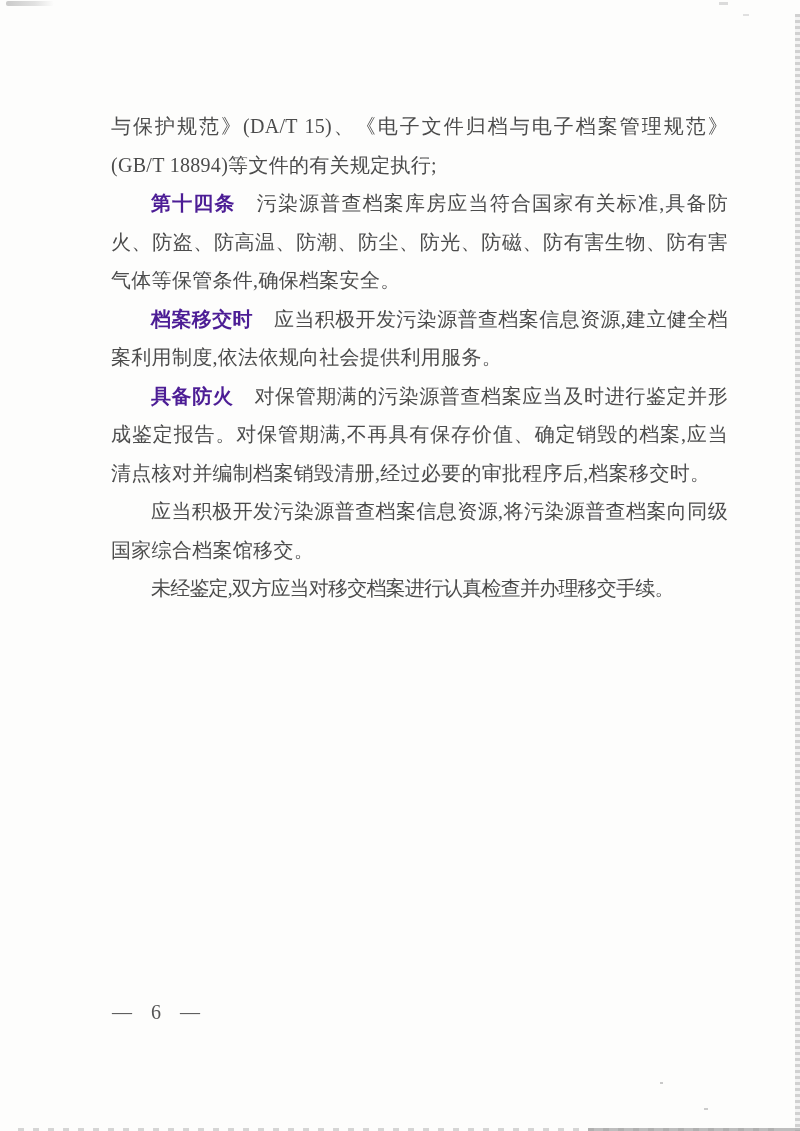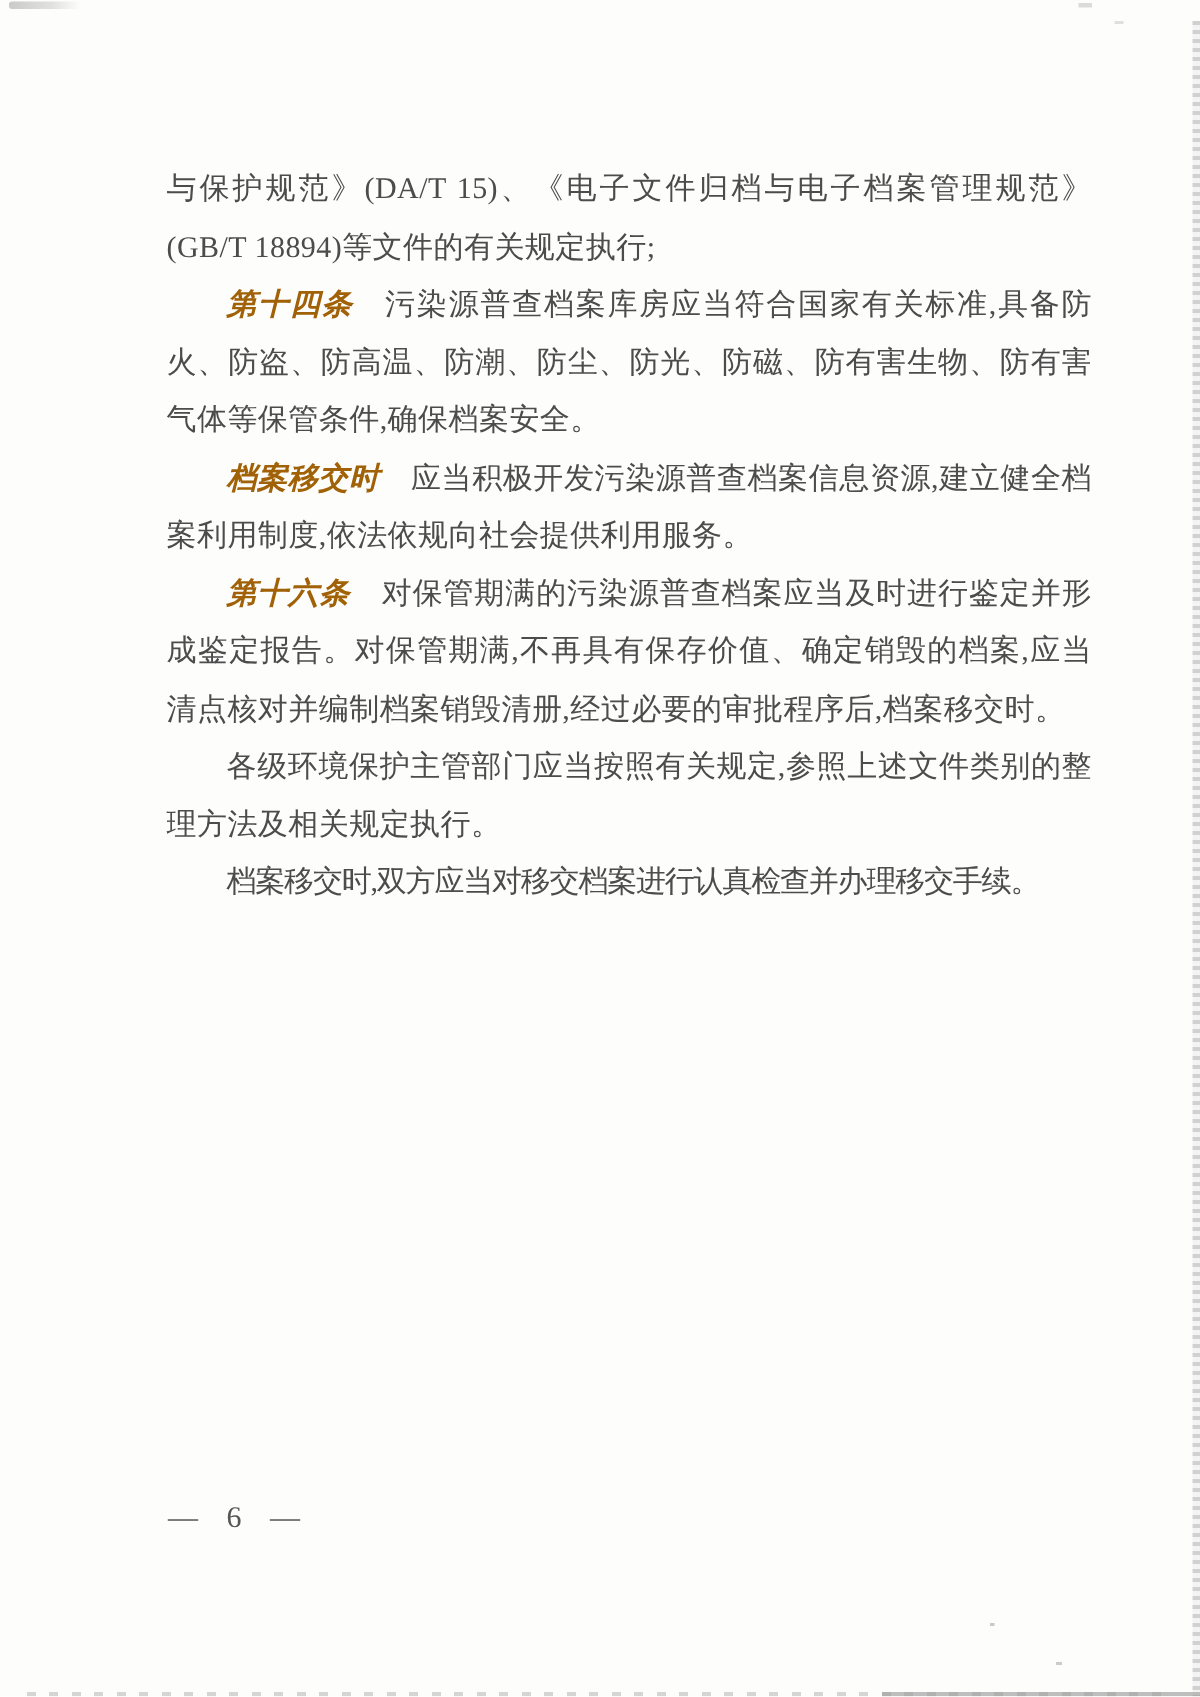--- a/index.html
+++ b/index.html
@@ -22,23 +22,22 @@
     line-height: 38.5px;
     text-align: justify;
     text-justify: inter-ideograph;
     letter-spacing: 0.3px;
   }
   .para { margin: 0; text-indent: 2em; }
   .para.no-indent { text-indent: 0; }
   .para.tight { letter-spacing: -0.8px; }
   .head {
     font-weight: bold;
-    color: #a16207;
+    color: #4c1d95;
     margin-right: 1.05em;
-    font-style: italic;
   }
   .page-number {
     position: absolute;
     left: 112px;
     top: 1001px;
     font-size: 20px;
     color: #565656;
     letter-spacing: 7px;
   }
   
@@ -82,25 +81,25 @@
 
   <div class="content">
 
     <p class="para no-indent"><span>与保护规范》(DA/T 15)、《电子文件归档与电子档案管理规范》(GB/T 18894)等文件的有关规定执行;</span></p>
 
 
     <p class="para"><b class="head">第十四条</b><span>污染源普查档案库房应当符合国家有关标准,具备防火、防盗、防高温、防潮、防尘、防光、防磁、防有害生物、防有害气体等保管条件,确保档案安全。</span></p>
 
     <p class="para"><b class="head">档案移交时</b><span>应当积极开发污染源普查档案信息资源,建立健全档案利用制度,依法依规向社会提供利用服务。</span></p>
 
-    <p class="para"><b class="head">第十六条</b><span>对保管期满的污染源普查档案应当及时进行鉴定并形成鉴定报告。对保管期满,不再具有保存价值、确定销毁的档案,应当清点核对并编制档案销毁清册,经过必要的审批程序后,档案移交时。</span></p>
+    <p class="para"><b class="head">具备防火</b><span>对保管期满的污染源普查档案应当及时进行鉴定并形成鉴定报告。对保管期满,不再具有保存价值、确定销毁的档案,应当清点核对并编制档案销毁清册,经过必要的审批程序后,档案移交时。</span></p>
 
 
 
-    <p class="para"><span>各级环境保护主管部门应当按照有关规定,参照上述文件类别的整理方法及相关规定执行。</span></p>
+    <p class="para"><span>应当积极开发污染源普查档案信息资源,将污染源普查档案向同级国家综合档案馆移交。</span></p>
 
-    <p class="para tight"><span>档案移交时,双方应当对移交档案进行认真检查并办理移交手续。</span></p>
+    <p class="para tight"><span>未经鉴定,双方应当对移交档案进行认真检查并办理移交手续。</span></p>
 
   </div>
 
   <div class="page-number">— 6 —</div>
 
 </div>
 
 </body></html>

